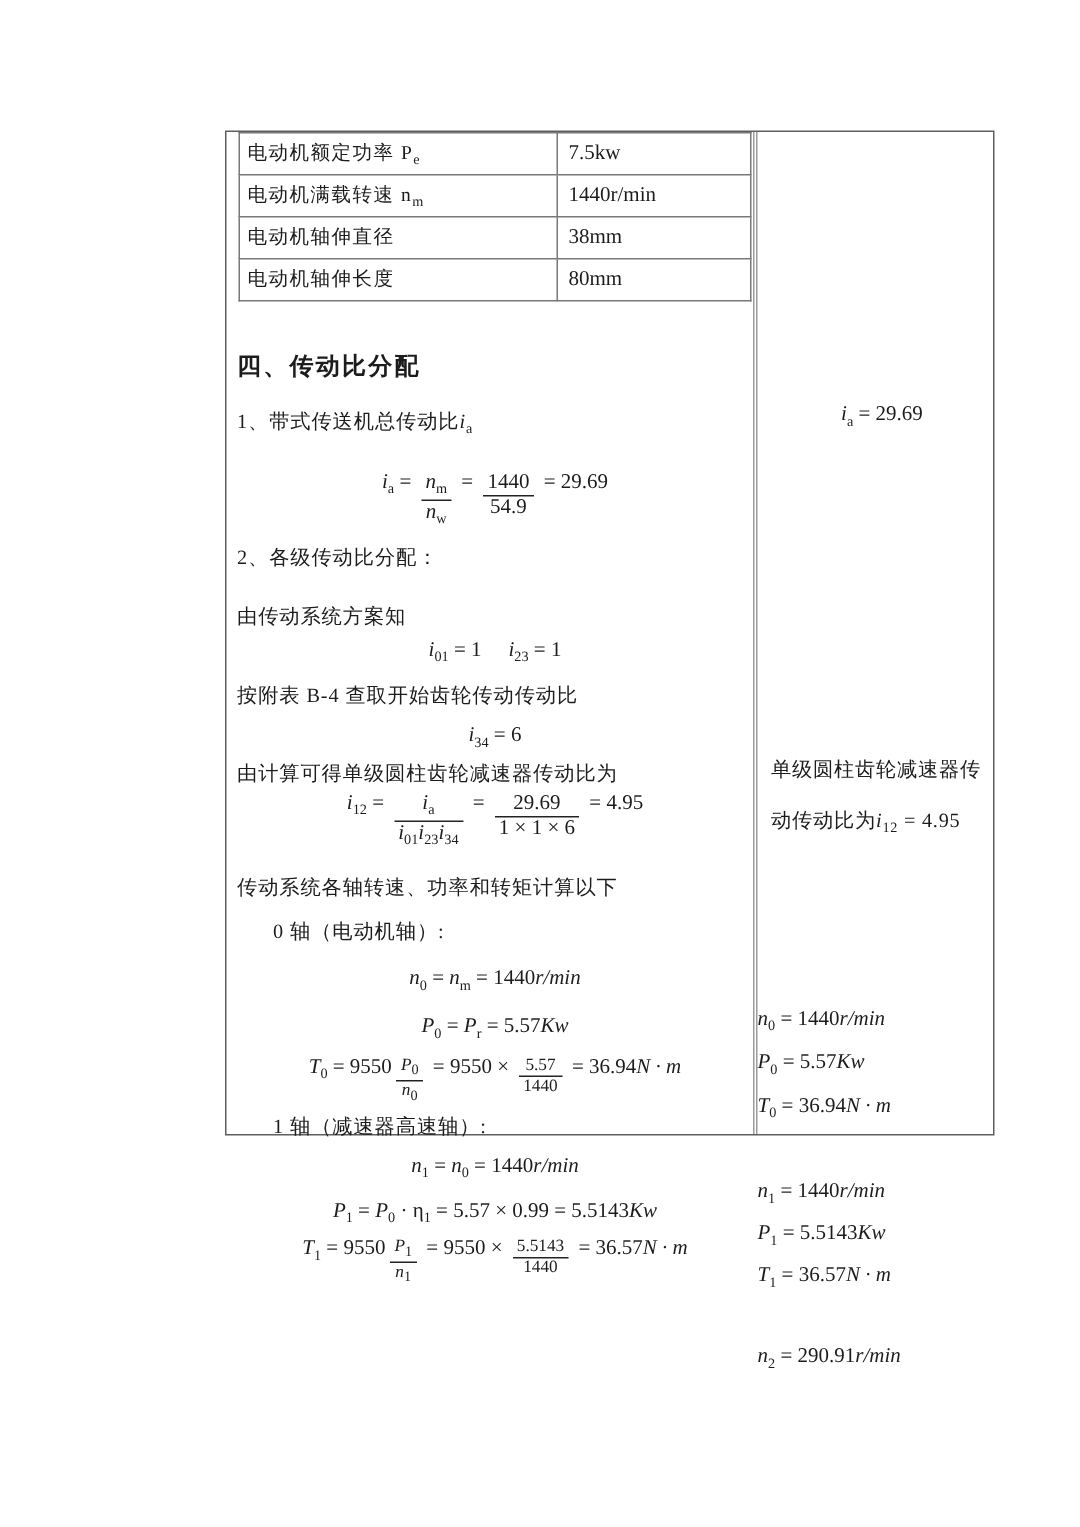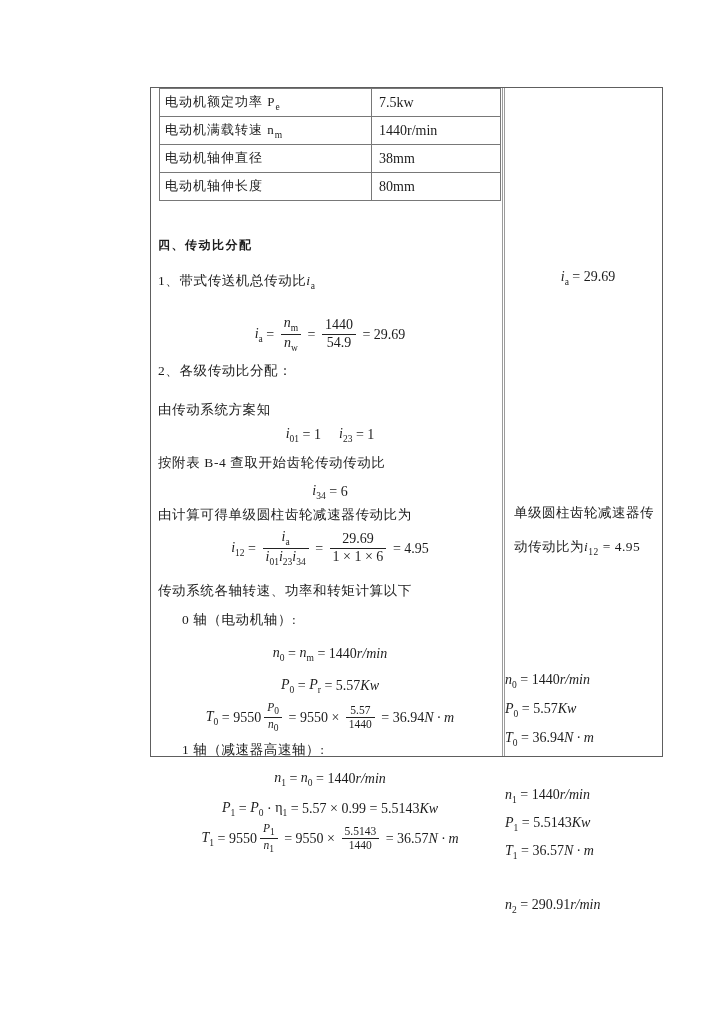--- a/index.html
+++ b/index.html
@@ -17,26 +17,26 @@
     padding-left:7px;position:relative;
   }
   .col-right{flex:1;position:relative;}
 
   
   .spec{border-collapse:collapse;table-layout:fixed;width:342px;margin-left:1px;}
   .spec td{border:1px solid #787878;height:28px;box-sizing:border-box;vertical-align:middle;}
   .spec .lab{width:212px;font-size:13px;letter-spacing:1px;padding-left:5px;}
   .spec .val{font-size:14px;padding-left:7px;}
 
-  .sec{font-size:12px;font-weight:bold;letter-spacing:1.5px;line-height:22px;margin:0;}
+  .sec{font-size:16px;font-weight:bold;letter-spacing:1.5px;line-height:22px;margin:0;}
   .line{font-size:13.5px;letter-spacing:0.6px;line-height:18px;}
   .ind1{padding-left:24px;}
   .ind2{padding-left:32px;}
 
-  .formula{display:flex;align-items:center;justify-content:center;font-size:14px;}
+  .formula{display:flex;justify-content:center;font-size:14px;}
   .formula span{white-space:pre;}
   .h20{height:20px;}
   .h30{height:30px;}
   .h44{height:44px;}
   .it{font-style:italic;}
   .up{font-style:normal;}
   sub{font-size:9.5px;}
   .mf{display:inline;}
   .mf span{white-space:pre;}
 

